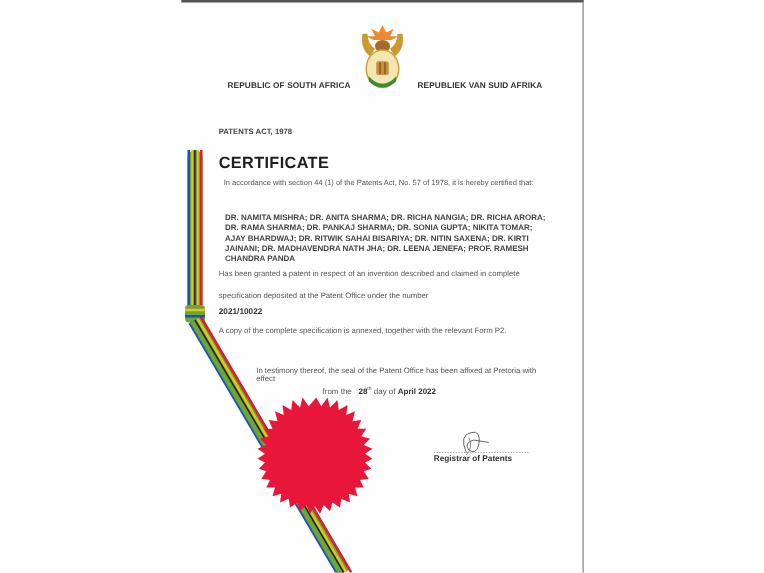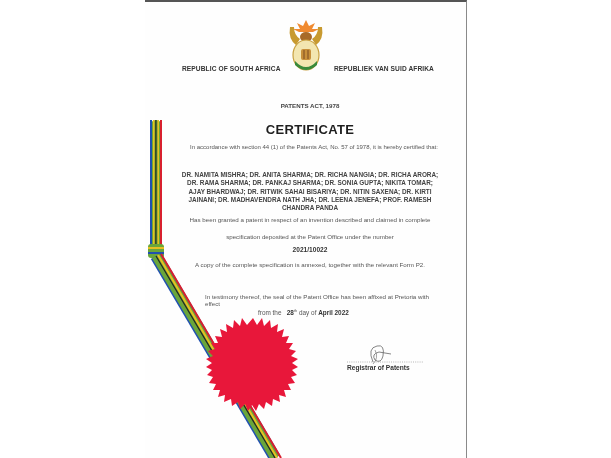--- a/index.html
+++ b/index.html
@@ -13,21 +13,21 @@
     position: absolute; left: 145px; top: 0; width: 322px; height: 458px;
     background: #fefefe;
     border-top: 2px solid #555;
     border-right: 1px solid #8a8a8a;
     box-sizing: border-box;
   }
   .emblem { position: absolute; left: 286px; top: 17px; width: 40px; height: 56px; }
   .hdr { position: absolute; top: 65px; font-size: 6.6px; font-weight: bold; letter-spacing: 0.1px; color: #333; }
   .hdr-left { left: 182px; }
   .hdr-right { left: 334px; }
-  .center { position: absolute; left: 175px; width: 270px; text-align: center; }
+  .center { position: absolute; left: 175px; width: 270px; }
   .act { top: 102px; font-size: 6.2px; font-weight: bold; color: #444; }
   .title { top: 122px; font-size: 13px; font-weight: bold; color: #1e1e1e; letter-spacing: 0.3px; }
   .intro { top: 143px; font-size: 6px; line-height: 8px; color: #555; padding: 0 4px; }
   .names { top: 171px; font-size: 6.4px; line-height: 8.3px; font-weight: bold; color: #444; left: 180px; width: 260px; }
   .granted { top: 216px; font-size: 6.2px; line-height: 8px; color: #555; }
   .spec { top: 233px; font-size: 6.2px; color: #555; }
   .number { top: 246px; font-size: 6.6px; font-weight: bold; color: #333; }
   .copy { top: 261px; font-size: 6.2px; color: #555; }
   .testimony { top: 293px; font-size: 6.2px; color: #555; left: 205px; width: 235px; text-align: left; }
   .date { top: 308px; left: 258px; width: 180px; text-align: left; font-size: 6.4px; color: #555; position: absolute; }

